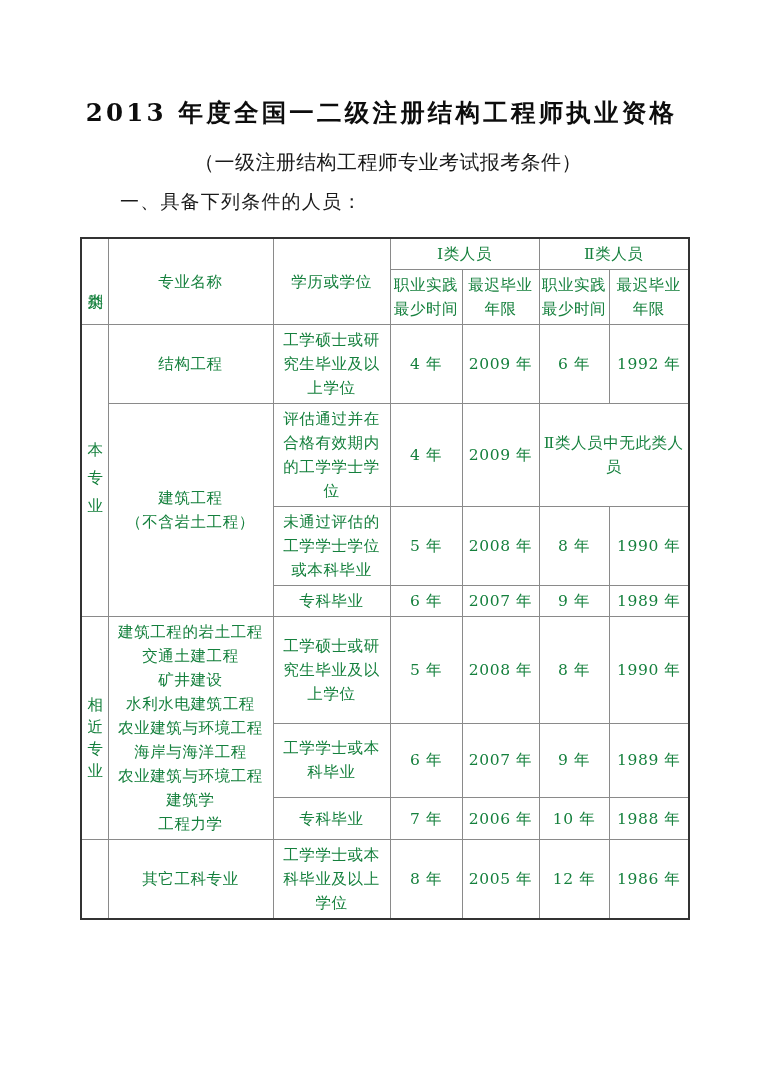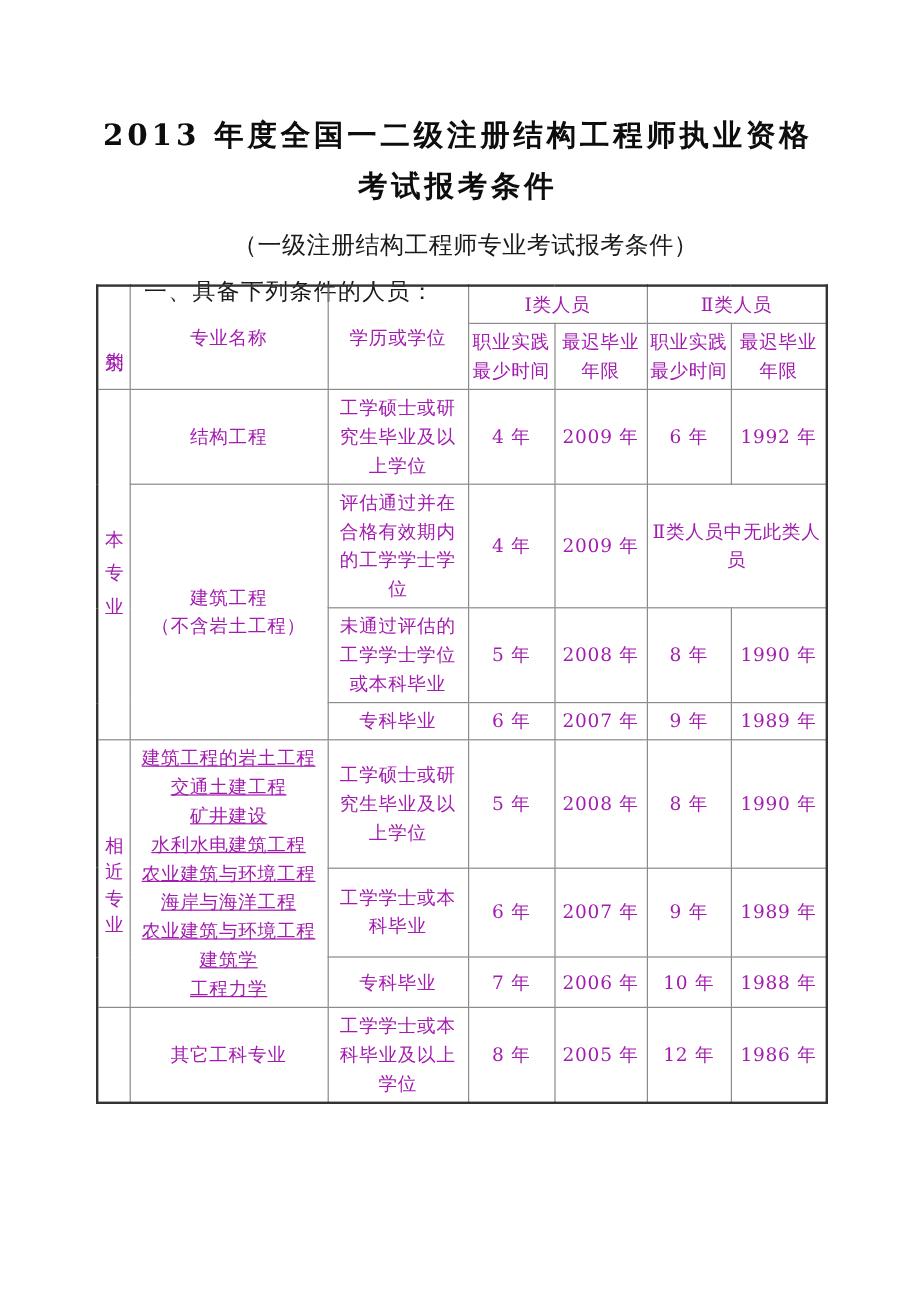--- a/index.html
+++ b/index.html
@@ -70,21 +70,21 @@
     border: 2px solid #333333;
   }
   table.cond td, table.cond th {
     border: 1px solid #8a8a8a;
     font-weight: normal;
     font-size: 15.5px;
     line-height: 24px;
     text-align: center;
     vertical-align: middle;
     padding: 3px 2px;
-    color: #a21caf;
+    color: #15803d;
     letter-spacing: 0.6px;
   }
   
   col.c-cat  { width: 27px; }
   col.c-maj  { width: 165px; }
   col.c-deg  { width: 117px; }
   col.c-i1   { width: 72px; }
   col.c-i2   { width: 77px; }
   col.c-ii1  { width: 70px; }
   col.c-ii2  { width: 80px; }
@@ -122,21 +122,20 @@
   .degree-cell.ctr {
     text-align: center;
     padding-left: 2px;
   }
   .major-list {
     text-align: left;
     padding-left: 7px;
     line-height: 25.4px;
     font-size: 15.5px;
     letter-spacing: 0.3px;
-    text-decoration: underline;
   }
   .major-list div { white-space: nowrap; }
 
   .num-cell { letter-spacing: 1px; }
   .noteII {
     line-height: 25px;
   }
 
   
   .footnote {
@@ -152,21 +151,20 @@
   .footnote .fn-line-1 { padding-left: 60px; }
   .footnote .fn-line-2 { padding-left: 0px; }
 </style>
 </head>
 <body>
 
 <div class="page">
 
   <div class="title-block">
     <div class="title-line">2013 年度全国一二级注册结构工程师执业资格</div>
-    <div class="title-line">考试报考条件</div>
   </div>
 
   <div class="subtitle">（一级注册结构工程师专业考试报考条件）</div>
 
   <div class="section-lead">一、具备下列条件的人员：</div>
 
   <div class="table-wrap">
     <table class="cond">
       <colgroup>
         <col class="c-cat">

